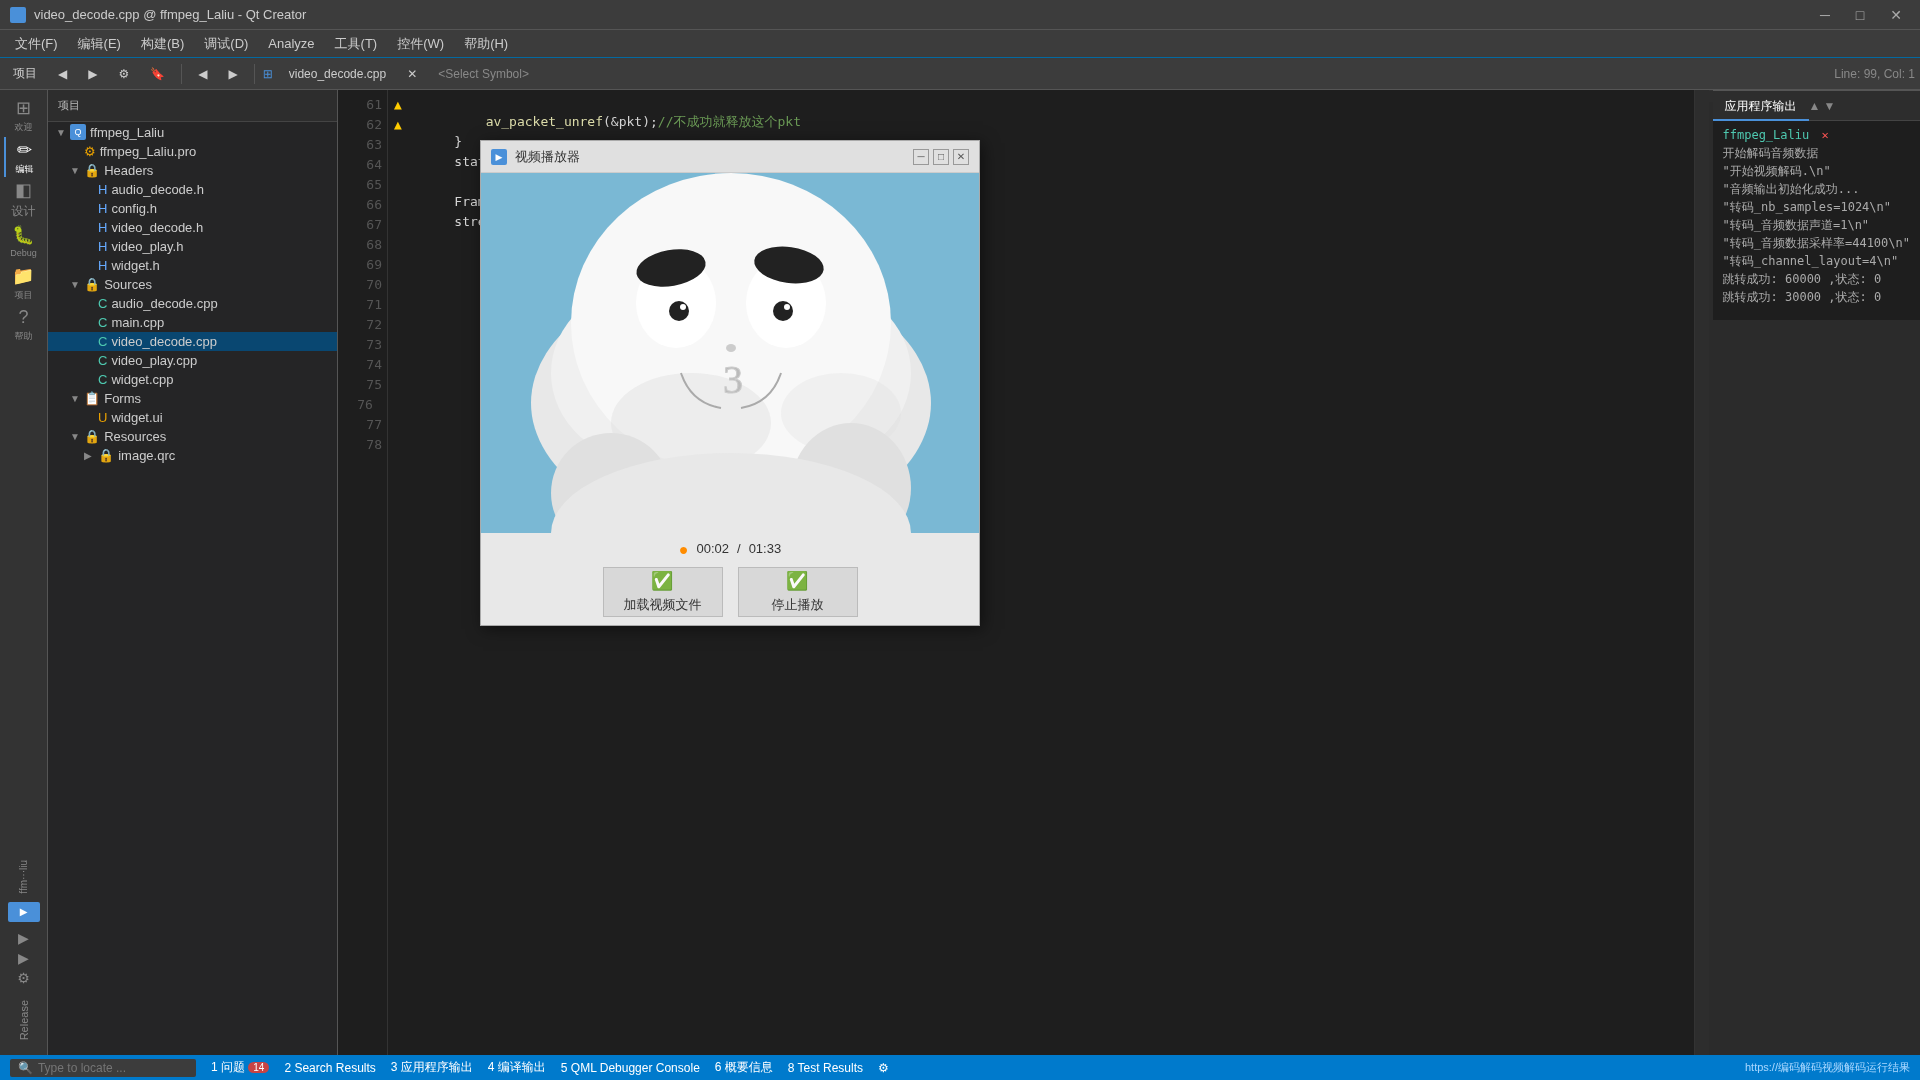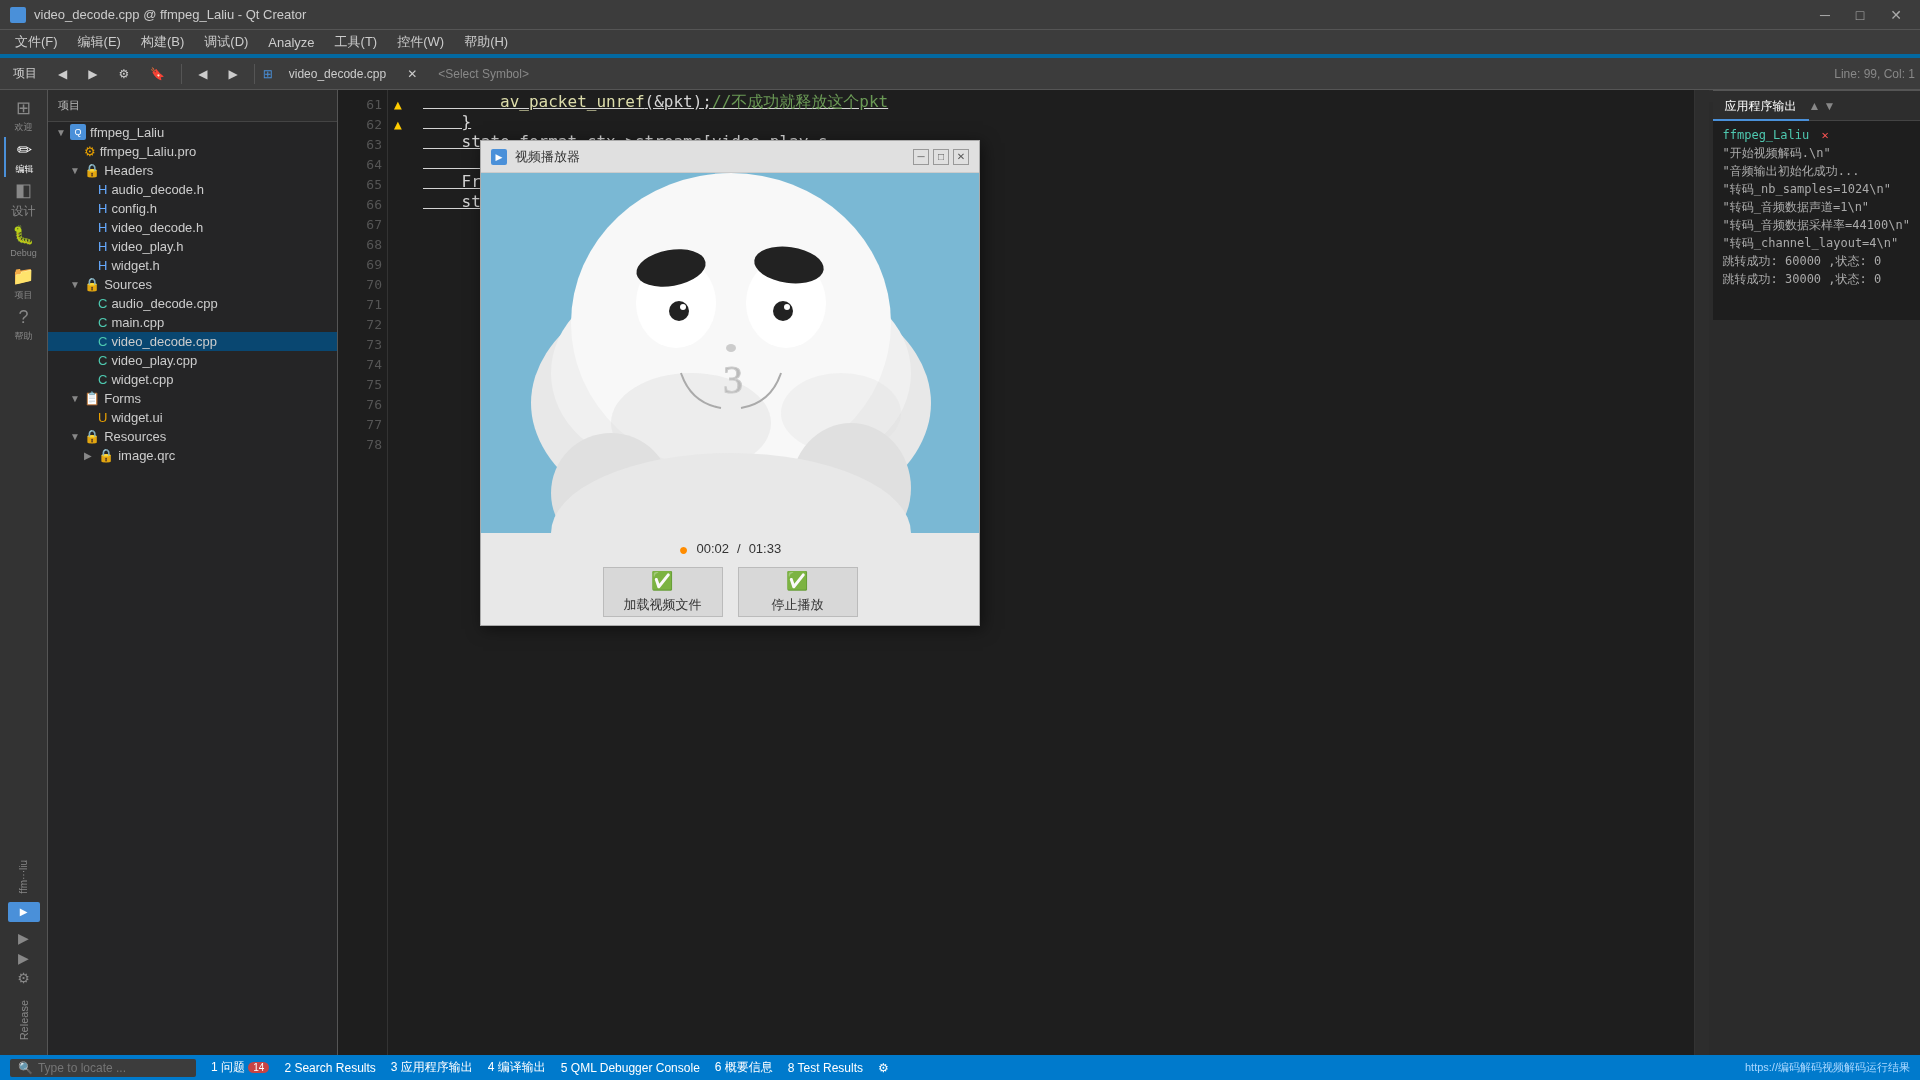--- a/index.html
+++ b/index.html
@@ -13,21 +13,21 @@
     #titlebar .icon { width: 16px; height: 16px; background: #4a90d9; border-radius: 2px; margin-right: 8px; }
     #titlebar .title { font-size: 13px; color: #ccc; flex: 1; }
     #titlebar .win-controls { display: flex; gap: 10px; }
     #titlebar .wc-min, #titlebar .wc-max, #titlebar .wc-close {
       background: none; border: none; color: #aaa; font-size: 14px; cursor: pointer; padding: 0 8px; height: 30px;
     }
 
     
     #menubar {
       height: 28px; background: #3c3c3c; display: flex; align-items: center; padding: 0 5px;
-      border-bottom: 4px solid #0369a1;
+      border-bottom: 1px solid #0369a1;
     }
     #menubar .menu-item { padding: 4px 10px; color: #ccc; font-size: 13px; cursor: pointer; }
 
     
     #toolbar {
       height: 32px; background: #3c3c3c; display: flex; align-items: center; padding: 0 5px;
       border-bottom: 1px solid #555; gap: 5px;
     }
     #toolbar .tb-btn { padding: 3px 8px; color: #ccc; font-size: 12px; cursor: pointer; border: none; background: none; }
     #toolbar .sep { width: 1px; height: 20px; background: #555; margin: 0 3px; }
@@ -69,21 +69,21 @@
     
     #editor-area { flex: 1; display: flex; overflow: hidden; }
 
     
     #code-editor { flex: 1; background: #1e1e1e; overflow: hidden; position: relative; display: flex; }
     #line-numbers {
       width: 50px; background: #1e1e1e; color: #555; font-family: monospace; font-size: 13px;
       padding: 5px 5px 5px 10px; line-height: 20px; text-align: right; user-select: none;
       border-right: 1px solid #333;
     }
-    #code-content { flex: 1; overflow: auto; padding: 2px 15px; font-family: monospace; font-size: 16px; line-height: 20px; color: #d4d4d4; text-decoration: underline; }
+    #code-content { flex: 1; overflow: auto; padding: 22px 15px; font-family: monospace; font-size: 13px; line-height: 20px; color: #d4d4d4; }
     .kw { color: #569cd6; }
     .fn { color: #dcdcaa; }
     .comment { color: #6a9955; }
 
     
     #bottom-panel { height: 230px; background: #1e1e1e; border-top: 1px solid #555; display: flex; flex-direction: column; }
     #bottom-tabs { height: 30px; background: #2d2d2d; display: flex; align-items: center; border-bottom: 1px solid #444; }
     .btab { padding: 0 12px; height: 30px; line-height: 30px; font-size: 12px; color: #888; cursor: pointer; }
     .btab.active { color: #fff; border-bottom: 2px solid #4a90d9; }
     #bottom-content { flex: 1; overflow-y: auto; padding: 5px 10px; font-size: 12px; color: #aaa; font-family: monospace; }
@@ -376,21 +376,21 @@
         <div style="line-height:20px;">66</div>
         <div style="line-height:20px;">67</div>
         <div style="line-height:20px;">68</div>
         <div style="line-height:20px;">69</div>
         <div style="line-height:20px;">70</div>
         <div style="line-height:20px;">71</div>
         <div style="line-height:20px;">72</div>
         <div style="line-height:20px;">73</div>
         <div style="line-height:20px;">74</div>
         <div style="line-height:20px;">75</div>
-        <div style="line-height:20px;">76</div>
+        <div style="line-height:20px;text-align:center;">76</div>
         <div style="line-height:20px;">77</div>
         <div style="line-height:20px;">78</div>
       </div>
 
       <div id="code-gutter">
         <div style="line-height:20px;"></div>
         <div style="line-height:20px;"></div>
         <div style="line-height:20px;"></div>
         <div style="line-height:20px; color:#ffcc00;">▲</div>
         <div style="line-height:20px;"></div>
@@ -444,20 +444,21 @@
         <div id="bp-scroll-btns">
           <button class="bp-scroll">▲</button>
           <button class="bp-scroll">▼</button>
         </div>
       </div>
       <div id="bottom-content">
         <div class="output-line">
           <span style="color:#4ec9b0;">ffmpeg_Laliu</span>
           <span style="color:#ff5555; margin-left:5px; cursor:pointer;">✕</span>
         </div>
+        <div class="output-line">开始解码音频数据</div>
         <div class="output-line">"开始视频解码.\n"</div>
         <div class="output-line">"音频输出初始化成功...</div>
         <div class="output-line">"转码_nb_samples=1024\n"</div>
         <div class="output-line">"转码_音频数据声道=1\n"</div>
         <div class="output-line">"转码_音频数据采样率=44100\n"</div>
         <div class="output-line">"转码_channel_layout=4\n"</div>
         <div class="output-line">跳转成功: 60000 ,状态: 0</div>
         <div class="output-line">跳转成功: 30000 ,状态: 0</div>
       </div>
     </div>

